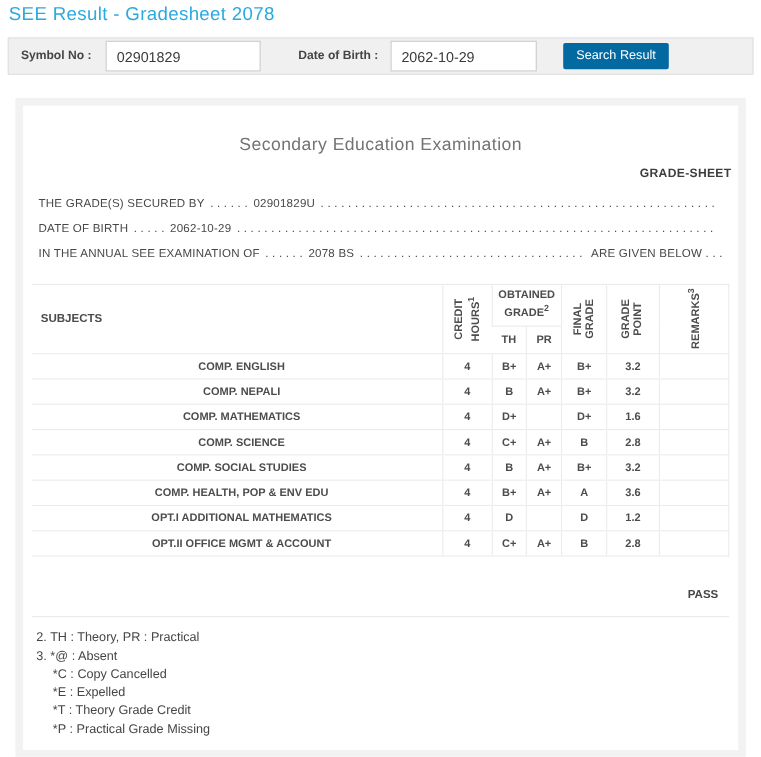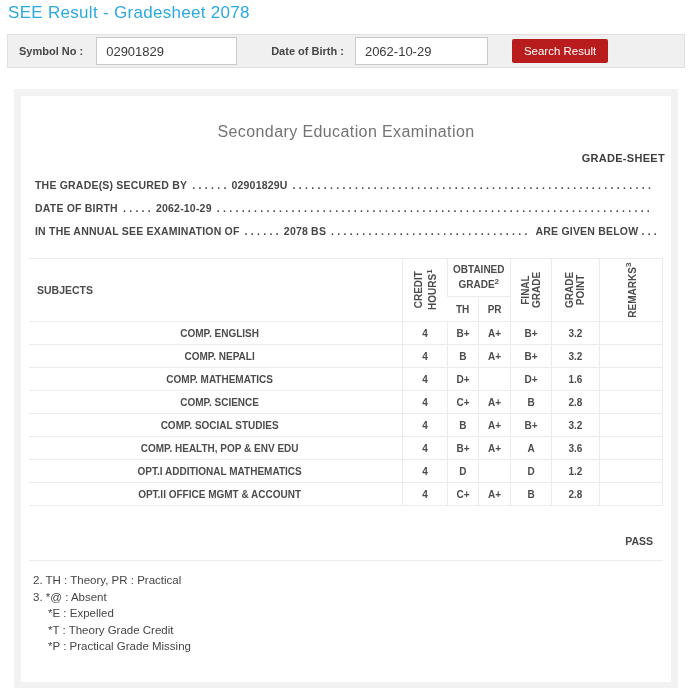--- a/index.html
+++ b/index.html
@@ -12,38 +12,38 @@
   
   .search-bar { margin:11px 7px 0 7px; height:34px; background:#f0f0f0;
     border:1px solid #e0e0e0; display:flex; align-items:center; padding:0 11px; }
   .search-label { font-size:11px; font-weight:bold; color:#454545; white-space:nowrap; }
   .search-input { height:28px; border:1px solid #c9c9c9; background:#fff;
     font-size:13px; color:#3a3a3a; padding:0 9px;
     font-family:"Liberation Sans", sans-serif; }
   #symbol-input { width:141px; margin-left:13px; }
   #dob-label { margin-left:34px; }
   #dob-input { width:133px; margin-left:11px; }
-  .search-btn { margin-left:24px; background:#b91c1c; color:#fff; border:none;
+  .search-btn { margin-left:24px; background:#0369a1; color:#fff; border:none;
     border-radius:2px; height:24px; padding:0 12px; font-size:11.5px;
     font-family:"Liberation Sans", sans-serif; cursor:pointer; }
 
   
   .panel { margin:21px 14px 0 14px; height:600px; background:#fff;
     border:7px solid #f2f2f2; overflow:hidden; }
   .panel-inner { padding:0 6px; }
 
   .sheet-heading { margin-top:27px; text-align:center; font-size:16px;
     font-weight:normal; color:#737373; letter-spacing:.4px; }
   .sheet-subheading { margin-top:11px; text-align:right; font-size:11px;
     font-weight:bold; color:#3e3e3e; letter-spacing:.3px; }
 
   
   .statements { margin:15px 8px 0 8px; }
   .stmt { display:flex; align-items:baseline; height:23px; font-size:10.5px;
-    font-weight:bold; color:#474747; white-space:nowrap; letter-spacing:.2px; }
+    font-weight:normal; color:#474747; white-space:nowrap; letter-spacing:.2px; }
   .stmt span { margin-right:5px; }
   .stmt .fill { flex:1; overflow:hidden; margin-right:5px; }
   .stmt .suffix { margin-right:0; }
 
   
   .grade-table { width:calc(100% - 4px); margin:10px 2px 0 2px;
     border-collapse:collapse; table-layout:fixed; }
   .grade-table th, .grade-table td { border-left:1px solid #ebebeb;
     border-bottom:1px solid #ebebeb; font-size:10px; font-weight:bold;
     color:#4c4c4c; padding:0; }
@@ -246,19 +246,20 @@
       </tbody>
     </table>
 
     <div class="summary">
       <div class="result-line">PASS</div>
     </div>
 
     <div class="footnotes">
       <div>2. TH : Theory, PR : Practical</div>
       <div>3. *@ : Absent</div>
+      <div class="indent">*C : Copy Cancelled</div>
       <div class="indent">*E : Expelled</div>
       <div class="indent">*T : Theory Grade Credit</div>
       <div class="indent">*P : Practical Grade Missing</div>
     </div>
 
   </div>
 </div>
 
 </body></html>

